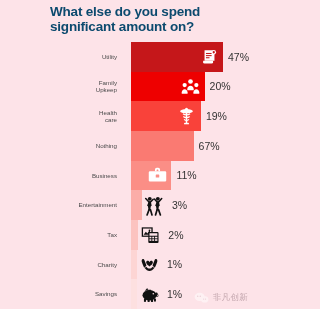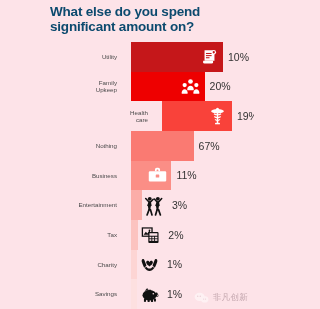--- a/index.html
+++ b/index.html
@@ -110,39 +110,39 @@
         <svg viewBox="0 0 24 24" width="17" height="17">
         <path fill="#ffffff" d="M5 3h11l3 3v12H5z"></path>
         <path fill="#ffffff" d="M3 18h14v2a2 2 0 0 1-2 2H5a2 2 0 0 1-2-2z"></path>
         <rect x="7" y="7" width="8" height="1.5" fill="#c5171a"></rect>
         <rect x="7" y="10" width="8" height="1.5" fill="#c5171a"></rect>
         <rect x="7" y="13" width="5" height="1.5" fill="#c5171a"></rect>
         <circle cx="18" cy="6" r="3.2" fill="#ffffff"></circle>
         <circle cx="18" cy="6" r="1.6" fill="#c5171a"></circle>
       </svg>
       </span>
-      <span class="value" style="left: 228px;">10%</span>
+      <span class="value" style="left: 228px;">47%</span>
     </div>
     <div class="row" style="top: 29.6667px; height: 29.6667px; padding-left: 16px;">
       <div class="row-label">Family
 Upkeep</div>
       <div class="bar" style="width: 73.6px; background: rgb(238, 0, 0);"></div>
       <span class="icon" style="left: 180.6px;">
         <svg viewBox="0 0 26 22" width="19" height="17">
         <circle cx="13" cy="4.2" r="3.2" fill="#ffffff"></circle>
         <path fill="#ffffff" d="M8.6 14.5c0-2.6 2-4.4 4.4-4.4s4.4 1.8 4.4 4.4v1.5H8.6z"></path>
         <circle cx="5" cy="9" r="2.9" fill="#ffffff"></circle>
         <path fill="#ffffff" d="M1 19c0-2.6 1.8-4.4 4-4.4s4 1.8 4 4.4v2H1z"></path>
         <circle cx="21" cy="9" r="2.9" fill="#ffffff"></circle>
         <path fill="#ffffff" d="M17 19c0-2.6 1.8-4.4 4-4.4s4 1.8 4 4.4v2h-8z"></path>
       </svg>
       </span>
       <span class="value" style="left: 209.6px;">20%</span>
     </div>
-    <div class="row" style="top: 59.3333px; height: 29.6667px; margin-left: 31px;">
+    <div class="row" style="top: 59.3333px; height: 29.6667px;">
       <div class="row-label">Health
 care</div>
       <div class="bar" style="width: 69.92px; background: rgb(249, 66, 58);"></div>
       <span class="icon" style="left: 176.92px;">
         <svg viewBox="0 0 24 26" width="17" height="19">
         <ellipse cx="12" cy="5.5" rx="9" ry="3" fill="#ffffff"></ellipse>
         <circle cx="12" cy="3" r="2.2" fill="#ffffff"></circle>
         <rect x="10.9" y="6" width="2.2" height="17" fill="#ffffff"></rect>
         <path d="M7 9c2.5 2 7.5 2 10 0" stroke="#ffffff" stroke-width="1.7" fill="none"></path>
         <path d="M7.5 13c2.3 2 6.7 2 9 0" stroke="#ffffff" stroke-width="1.7" fill="none"></path>

